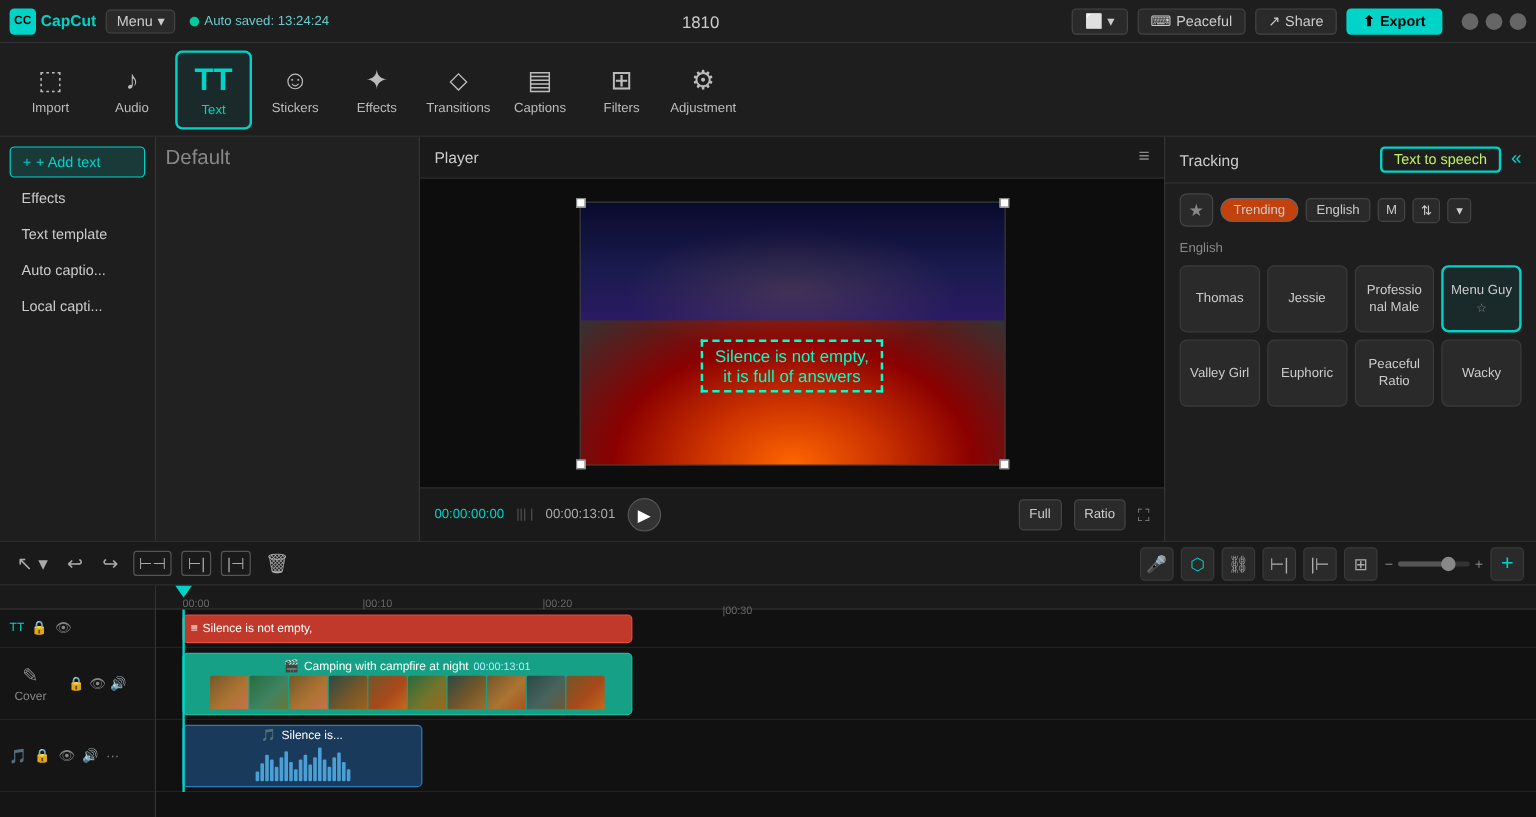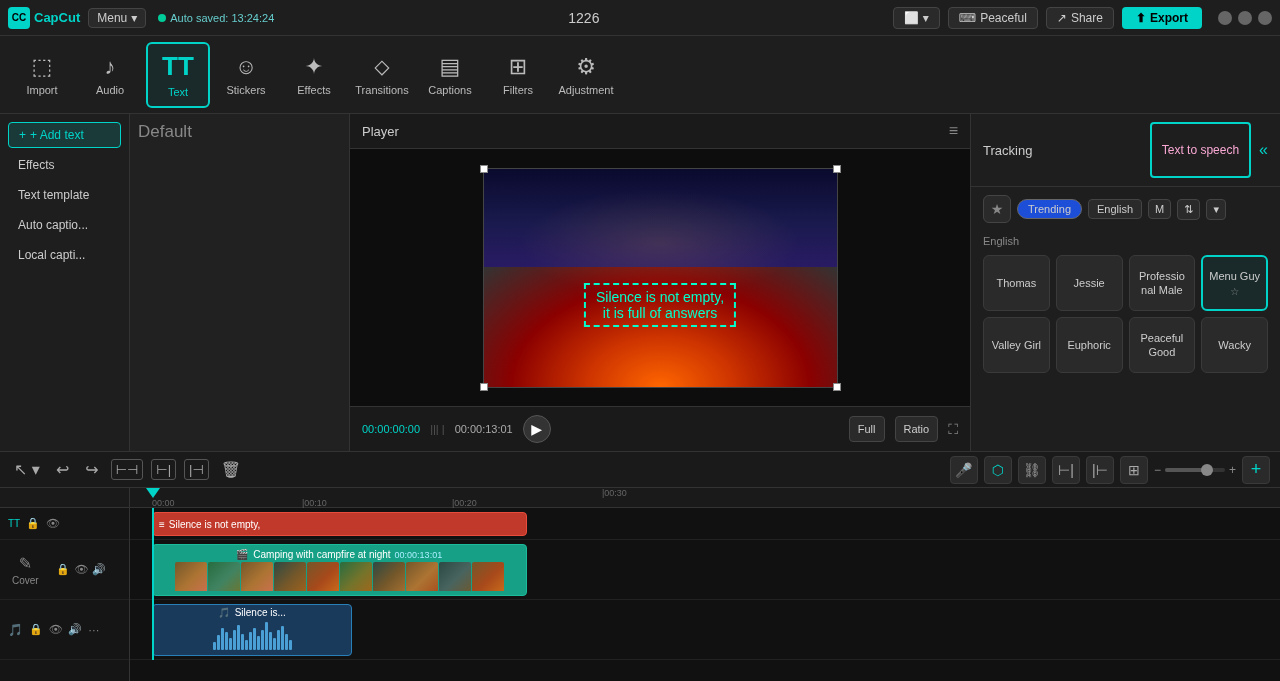--- a/index.html
+++ b/index.html
@@ -61,27 +61,27 @@
     .time-display { color: #00d4c8; font-size: 11px; }
     .time-total { color: #aaa; font-size: 11px; }
     .play-btn { width: 28px; height: 28px; background: #333; border-radius: 50%; display: flex; align-items: center; justify-content: center; cursor: pointer; color: #fff; font-size: 14px; border: 1px solid #555; }
     .vc-spacer { flex: 1; }
     .vc-btn { background: #2a2a2a; border: 1px solid #444; border-radius: 4px; color: #ccc; padding: 6px 8px; font-size: 11px; cursor: pointer; }
 
     
     .right-panel { width: 310px; background: #1e1e1e; border-left: 1px solid #333; display: flex; flex-direction: column; flex-shrink: 0; }
     .right-header { display: flex; align-items: center; justify-content: space-between; padding: 8px 12px; border-bottom: 1px solid #333; }
     .tracking-title { color: #ccc; font-size: 13px; }
-    .tts-btn { background: transparent; border: 2px solid #00d4c8; border-radius: 4px; color: #f9a8d4; padding: 19px 10px; font-size: 12px; cursor: pointer; }
+    .tts-btn { background: transparent; border: 2px solid #00d4c8; border-radius: 4px; color: #bef264; padding: 2px 10px; font-size: 12px; cursor: pointer; }
     .back-btn { color: #00d4c8; font-size: 16px; cursor: pointer; margin-left: 4px; }
 
     .tts-filters { display: flex; align-items: center; gap: 6px; padding: 8px 12px; flex-wrap: wrap; }
     .filter-star { width: 28px; height: 28px; background: #2a2a2a; border-radius: 6px; display: flex; align-items: center; justify-content: center; cursor: pointer; border: 1px solid #444; color: #888; font-size: 14px; }
     .filter-tag { background: #2a2a2a; border: 1px solid #444; border-radius: 14px; color: #ccc; padding: 3px 10px; font-size: 11px; cursor: pointer; }
-    .filter-tag.active { background: #1d4ed8; border-color: #666; }
+    .filter-tag.active { background: #c2410c; border-color: #666; }
     .filter-lang { background: #2a2a2a; border: 1px solid #444; border-radius: 4px; color: #ccc; padding: 3px 8px; font-size: 11px; cursor: pointer; }
     .filter-m { background: #2a2a2a; border: 1px solid #444; border-radius: 4px; color: #ccc; padding: 3px 6px; font-size: 11px; cursor: pointer; }
     .filter-sort { background: #2a2a2a; border: 1px solid #444; border-radius: 4px; color: #ccc; padding: 3px 6px; font-size: 11px; cursor: pointer; }
     .filter-down { background: #2a2a2a; border: 1px solid #444; border-radius: 4px; color: #ccc; padding: 3px 6px; font-size: 11px; cursor: pointer; }
 
     .lang-section { padding: 4px 12px 2px; color: #888; font-size: 11px; }
     .voice-grid { display: grid; grid-template-columns: 1fr 1fr 1fr 1fr; gap: 6px; padding: 6px 12px; }
     .voice-card { background: #2a2a2a; border-radius: 6px; padding: 10px 6px; display: flex; flex-direction: column; align-items: center; justify-content: center; cursor: pointer; border: 1px solid #3a3a3a; min-height: 56px; text-align: center; }
     .voice-card.selected { border: 2px solid #00d4c8; background: #1a2a2a; }
     .voice-name { font-size: 11px; color: #ccc; text-align: center; line-height: 1.3; }
@@ -143,21 +143,21 @@
   </div>
   <button class="menu-btn">
     <span>Menu</span>
     <span>▾</span>
   </button>
   <div class="auto-save">
     <div class="auto-save-dot"></div>
     <span>Auto saved: 13:24:24</span>
   </div>
   <div class="top-center">
-    <span class="project-num">1226</span>
+    <span class="project-num">1810</span>
   </div>
   <div class="top-right">
     <button class="top-btn">⬜ ▾</button>
     <button class="top-btn">
       <span>⌨</span>
       <span>Peaceful</span>
     </button>
     <button class="top-btn share">
       <span>↗</span>
       <span>Share</span>
@@ -320,21 +320,21 @@
       </div>
 
       <div class="voice-card">
         <span class="voice-name">Valley Girl</span>
       </div>
       <div class="voice-card">
         <span class="voice-name">Euphoric</span>
       </div>
       <div class="voice-card">
         <span class="voice-name">Peaceful
-Good</span>
+Ratio</span>
       </div>
       <div class="voice-card">
         <span class="voice-name">Wacky</span>
       </div>
     </div>
 
     <div class="tts-spacer"></div>
 
   </div>
 
@@ -403,21 +403,21 @@
       </div>
     </div>
 
     <div class="timeline-tracks">
 
       <div class="time-ruler">
         <div class="playhead-triangle"></div>
         <div style="position:absolute;left:22px;top:10px;font-size:9px;color:#666;">00:00</div>
         <div style="position:absolute;left:172px;top:10px;font-size:9px;color:#666;">|00:10</div>
         <div style="position:absolute;left:322px;top:10px;font-size:9px;color:#666;">|00:20</div>
-        <div style="position:absolute;left:472px;top:0;font-size:9px;color:#666;">|00:30</div>
+        <div style="position:absolute;left:472px;top:16px;font-size:9px;color:#666;">|00:30</div>
       </div>
 
       <div class="tracks-content" style="position:relative;min-width:700px;">
 
         <div class="playhead"></div>
 
         <div class="track-row">
           <div class="track-clip text-clip" style="left:22px;width:375px;">
             <span style="margin-right:4px;font-size:10px;">≡</span>
             <span>Silence is not empty,</span>

